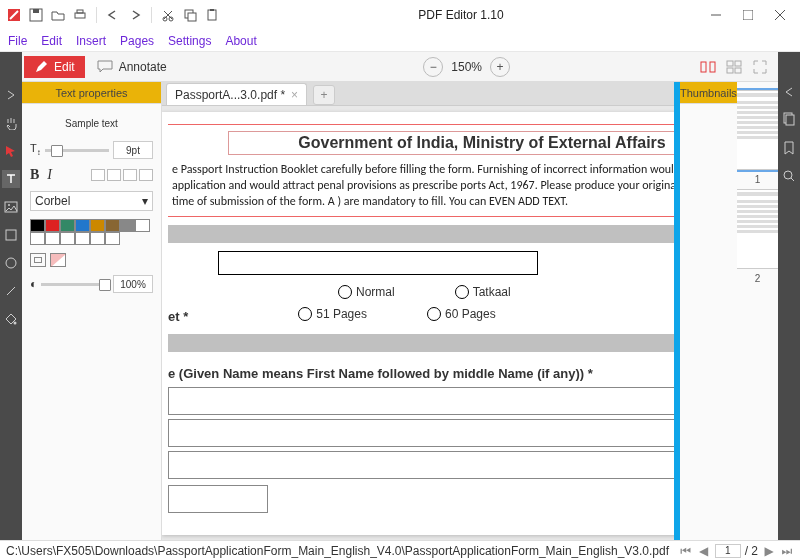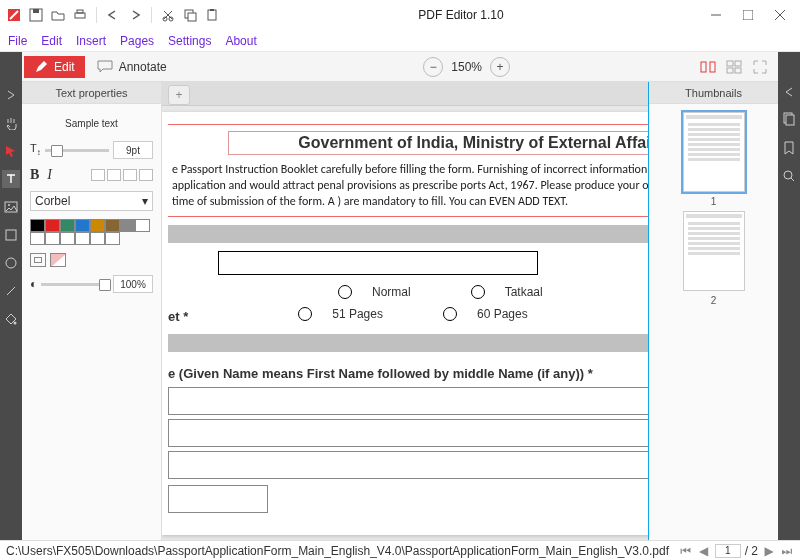--- a/index.html
+++ b/index.html
@@ -23,21 +23,21 @@
 .zoom-btn{width:20px;height:20px;border:1px solid #bbb;border-radius:10px;display:flex;align-items:center;justify-content:center;color:#555}
 .right-icons{display:flex;gap:6px;padding-right:8px;margin-left:180px}
 .ri{width:20px;height:18px;display:flex;align-items:center;justify-content:center;color:#888}
 .ri.active svg{stroke:#e2383a}
 .content{flex:1;display:flex;min-height:0}
 .vtoolbar{width:22px;background:#4a4a4a;display:flex;flex-direction:column;align-items:center;padding-top:4px;gap:10px}
 .vtoolbar .vt{width:18px;height:18px;display:flex;align-items:center;justify-content:center;color:#ccc}
 .vt.red{color:#e2383a}
 .vt.sel{background:#666}
 .panel{width:140px;background:#fafafa;border-right:1px solid #ddd;display:flex;flex-direction:column}
-.panel-header{height:22px;background:#e5e5e5;border-bottom:1px solid #ddd;text-align:center;line-height:22px;font-size:11px;color:#444}
+.panel-header{height:22px;background:#eab308;border-bottom:1px solid #ddd;text-align:center;line-height:22px;font-size:11px;color:#444}
 .panel-body{padding:8px;font-size:11px;color:#555;flex:1;overflow:hidden}
 .sample{text-align:center;font-size:10px;margin:6px 0 12px}
 .prop-row{display:flex;align-items:center;gap:4px;margin-bottom:8px}
 .slider{flex:1;height:3px;background:#ccc;position:relative}
 .slider::after{content:"";position:absolute;left:10%;top:-4px;width:10px;height:10px;border:1px solid #888;background:#fff;border-radius:1px}
 .valbox{width:40px;height:18px;border:1px solid #ccc;font-size:10px;display:flex;align-items:center;justify-content:center;background:#fff}
 .bi-row{display:flex;gap:8px;align-items:center;margin-bottom:8px}
 .bi{font-weight:bold;font-family:Georgia,serif;font-size:14px}
 .it{font-style:italic;font-family:Georgia,serif;font-size:14px}
 .align{display:flex;gap:2px;margin-left:auto}
@@ -53,27 +53,27 @@
 .page-viewport{flex:1;overflow:hidden;position:relative;background:#e8e8e8}
 .page{position:absolute;left:0;top:6px;width:640px;background:#fff;box-shadow:0 1px 4px rgba(0,0,0,0.2);padding:12px 6px}
 .form-title{text-align:center;font-weight:bold;font-size:18px;font-family:Arial}
 .form-sub{text-align:center;font-weight:bold;font-size:16px;font-family:Arial}
 .title-box{border:1px solid #d99;padding:2px 0;margin:0 60px 6px}
 .redline{height:1px;background:#e66;margin:0 0 6px}
 .instr{font-size:12px;line-height:1.35;color:#222;padding:0 4px 6px;font-family:Calibri,Arial}
 .greybar{height:18px;background:#c0c0c0;margin:8px 0}
 .inputbox{height:24px;border:1px solid #000;margin:6px 50px 10px;width:320px}
 .radio-row{display:flex;gap:60px;padding-left:170px;margin:4px 0;font-size:14px;font-family:Arial}
-.radio{display:flex;align-items:center;gap:20px}
+.radio{display:flex;align-items:center;gap:4px}
 .circ{width:14px;height:14px;border:1.5px solid #000;border-radius:50%}
 .section-label{font-weight:bold;font-size:13px;font-family:Liberation Sans, sans-serif;padding:6px 0 2px}
 .field-line{height:28px;border:1px solid #888;margin:4px 0}
 .smallbox{height:28px;width:100px;border:1px solid #888;margin:6px 0}
 .yn-row{display:flex;align-items:center;gap:30px;padding:2px 0;font-size:14px;font-family:Arial}
-.thumb-panel{width:130px;background:#fafafa;border-left:1px solid #0ea5e9;display:flex;flex-direction:column}
+.thumb-panel{width:104px;background:#fafafa;border-left:6px solid #0ea5e9;display:flex;flex-direction:row}
 .thumb-body{flex:1;padding:8px;display:flex;flex-direction:column;align-items:center;gap:4px;overflow:hidden}
 .thumb{width:62px;height:80px;background:#fff;border:1px solid #ccc;position:relative}
 .thumb.sel{outline:2px solid #6aa8e8}
 .thumb .tl{position:absolute;top:2px;left:2px;right:2px;height:4px;background:#ddd}
 .thumb .bars{position:absolute;top:10px;left:4px;right:4px;bottom:4px;display:flex;flex-direction:column;gap:2px}
 .thumb .bars div{height:3px;background:#ddd}
 .thumb-num{font-size:10px;color:#555}
 .east-strip{width:22px;background:#4a4a4a;display:flex;flex-direction:column;align-items:center;padding-top:4px;gap:12px}
 .statusbar{height:20px;border-top:1px solid #ddd;display:flex;align-items:center;padding:0 6px;font-size:11px;color:#555;background:#fff}
 .statusbar .path{flex:1;white-space:nowrap;overflow:hidden}
@@ -319,20 +319,24 @@
         <div class="slider" style="position:relative">
             <style>.opacity-row .slider::after{left:85%}</style>
           </div>
         <div class="valbox">100%</div>
       </div>
     </div>
   </div>
 
   <div class="doc-area">
     <div class="tabbar">
+      <div class="tab">
+        <span>PassportA...3.0.pdf *</span>
+        <span style="color:#aaa">×</span>
+      </div>
       <div class="tab-add">+</div>
     </div>
     <div class="page-viewport">
       <div class="page">
         <div class="redline"></div>
         <div class="title-box">
           <div class="form-sub">Government of India, Ministry of External Affairs</div>
         </div>
         <div class="instr">e Passport Instruction Booklet carefully before filling the form. Furnishing of incorrect information would lead to rejection of application and would attract penal provisions as prescribe ports Act, 1967. Please produce your original documents at the time of submission of the form. A ) are mandatory to fill.  You can EVEN ADD TEXT.</div>
         <div class="redline"></div>

